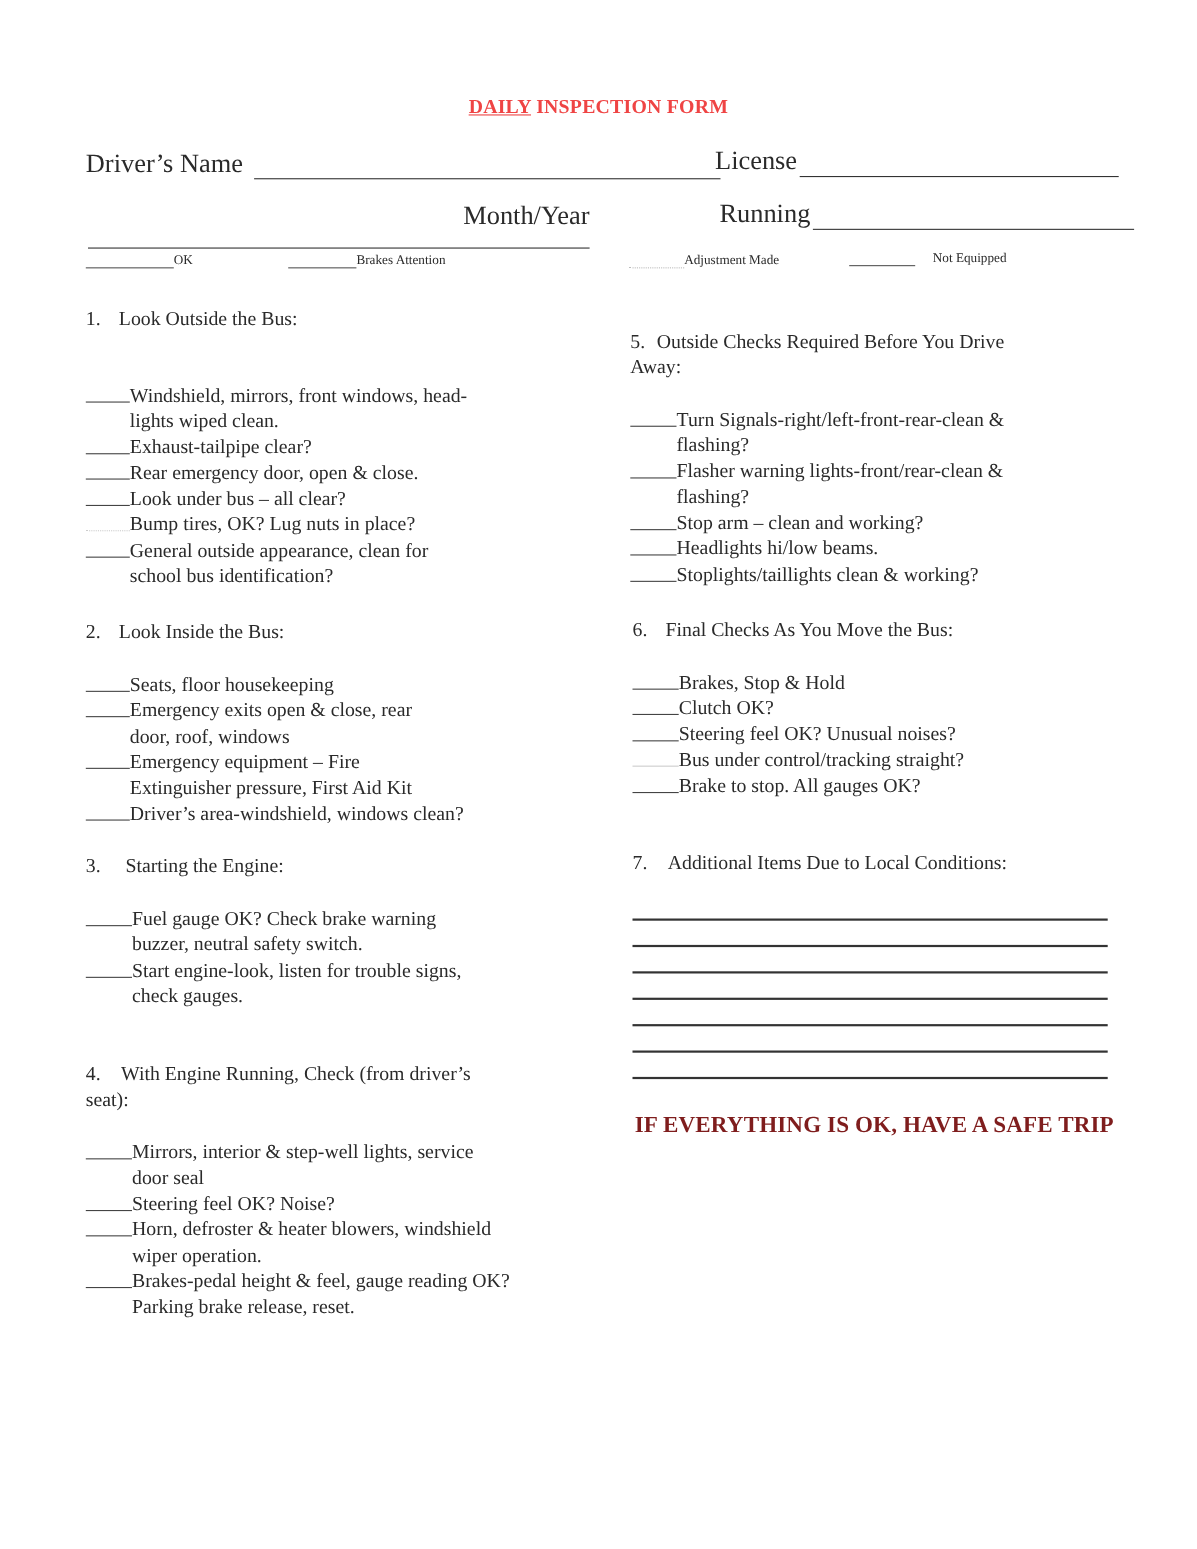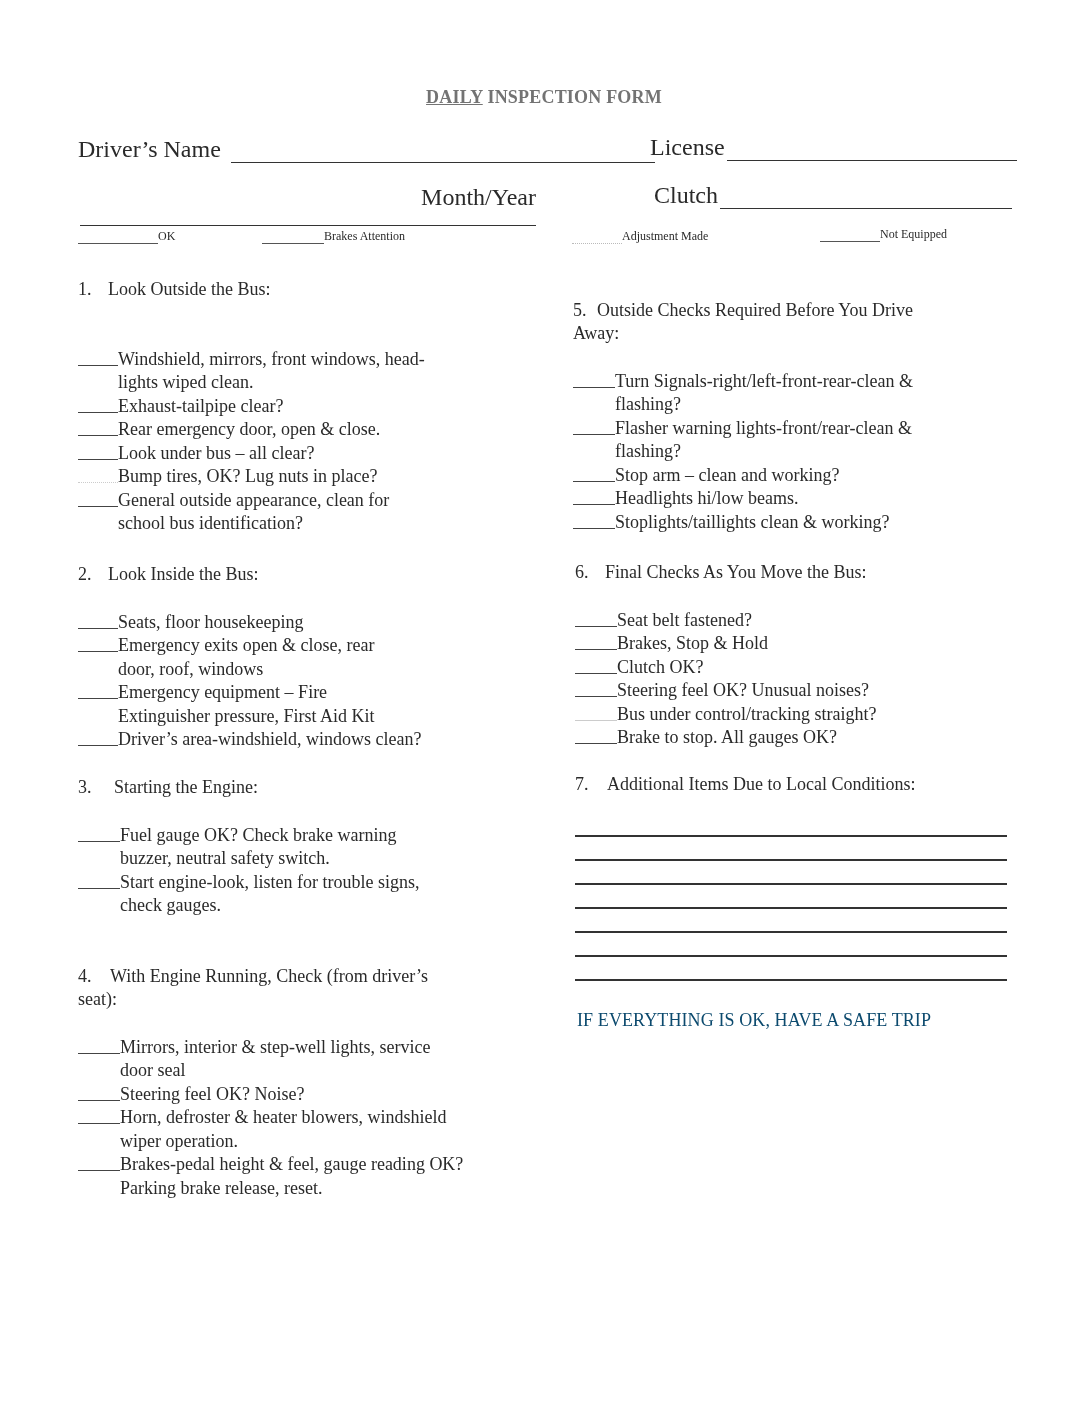--- a/index.html
+++ b/index.html
@@ -4,40 +4,40 @@
 <style>
   html, body { margin: 0; padding: 0; background: #ffffff; }
   body {
     width: 1088px; height: 1408px; position: relative; overflow: hidden;
     font-family: "Liberation Serif", "DejaVu Serif", serif;
     color: #2a2a2a;
   }
   .title {
     position: absolute; left: 0; width: 1088px; top: 87px;
     text-align: center; font-weight: bold; font-size: 18px; letter-spacing: 0.2px;
-    color: #737373;
+    color: #ef4444;
   }
   .title .u { text-decoration: underline; }
   .field { position: absolute; font-size: 24px; display: flex; align-items: flex-end; }
   .field .line { display: inline-block; border-bottom: 1.6px solid #333; height: 14px; margin-left: 2px; }
   .legend { position: absolute; top: 229px; font-size: 12px; display: flex; align-items: flex-end; }
   .legend .blank { display: inline-block; border-bottom: 1.3px solid #555; height: 12px; }
   .section { position: absolute; font-size: 18px; line-height: 23.5px; }
   .sec-head { white-space: nowrap; }
   .sec-head .num { display: inline-block; }
   .items { margin-top: 24px; }
   .item { display: flex; }
   .item .blank {
     flex: 0 0 auto; width: 40px; height: 17px; border-bottom: 1.3px solid #444;
   }
   .item .txt { white-space: pre-line; }
   .rule-lines { position: absolute; left: 575px; top: 835px; width: 432px; }
   .rule-lines .rl { height: 1.6px; background: #333; margin-bottom: 22.4px; }
   .safe {
-    position: absolute; left: 577px; top: 1010px; font-size: 18px; font-weight: normal; color: #0c4a6e;
+    position: absolute; left: 577px; top: 1010px; font-size: 21px; font-weight: bold; color: #7f1d1d;
     letter-spacing: 0.1px;
   }
 </style>
 </head>
 <body>
 
 <div class="title">
   <span class="u">DAILY</span><span> INSPECTION FORM</span>
 </div>
 
@@ -47,37 +47,37 @@
 </div>
 <div class="field" style="left:650px; top:134px;">
   <span>License</span>
   <span class="line" style="width:290px;"></span>
 </div>
 <div class="field" style="left:78px; top:184px;flex-direction:column;">
   <span>Month/Year</span>
   <span class="line" style="width:456px;"></span>
 </div>
 <div class="field" style="left:654px; top:182px;">
-  <span>Clutch</span>
+  <span>Running</span>
   <span class="line" style="width:292px;"></span>
 </div>
 
 <div class="legend" style="left:78px;">
   <span class="blank" style="width:80px;"></span>
   <span>OK</span>
 </div>
 <div class="legend" style="left:262px;">
   <span class="blank" style="width:62px;"></span>
   <span>Brakes Attention</span>
 </div>
 <div class="legend" style="left:572px;">
   <span class="blank" style="width:50px; border-bottom:1px dotted #bbb;"></span>
   <span style="">Adjustment Made</span>
 </div>
-<div class="legend" style="left:820px; top:227px;">
+<div class="legend" style="left:772px; top:227px;gap:16px;">
   <span class="blank" style="width:60px;"></span>
   <span>Not Equipped</span>
 </div>
 
 <div class="section" style="left:78px; top:278px;">
   <div class="sec-head">
     <span class="num" style="width:30px;">1.</span><span>Look Outside the Bus:</span>
   </div>
   <div class="items" style="margin-top:46px;">
     <div class="item">
@@ -212,24 +212,20 @@
   </div>
 </div>
 
 <div class="section" style="left:575px; top:561px;">
   <div class="sec-head">
     <span class="num" style="width:30px;">6.</span><span>Final Checks As You Move the Bus:</span>
   </div>
   <div class="items">
     <div class="item">
         <span class="blank" style="width:42px;"></span>
-        <span class="txt">Seat belt fastened?</span>
-      </div>
-    <div class="item">
-        <span class="blank" style="width:42px;"></span>
         <span class="txt">Brakes, Stop &amp; Hold</span>
       </div>
     <div class="item">
         <span class="blank" style="width:42px;"></span>
         <span class="txt">Clutch OK?</span>
       </div>
     <div class="item">
         <span class="blank" style="width:42px;"></span>
         <span class="txt">Steering feel OK? Unusual noises?</span>
       </div>

